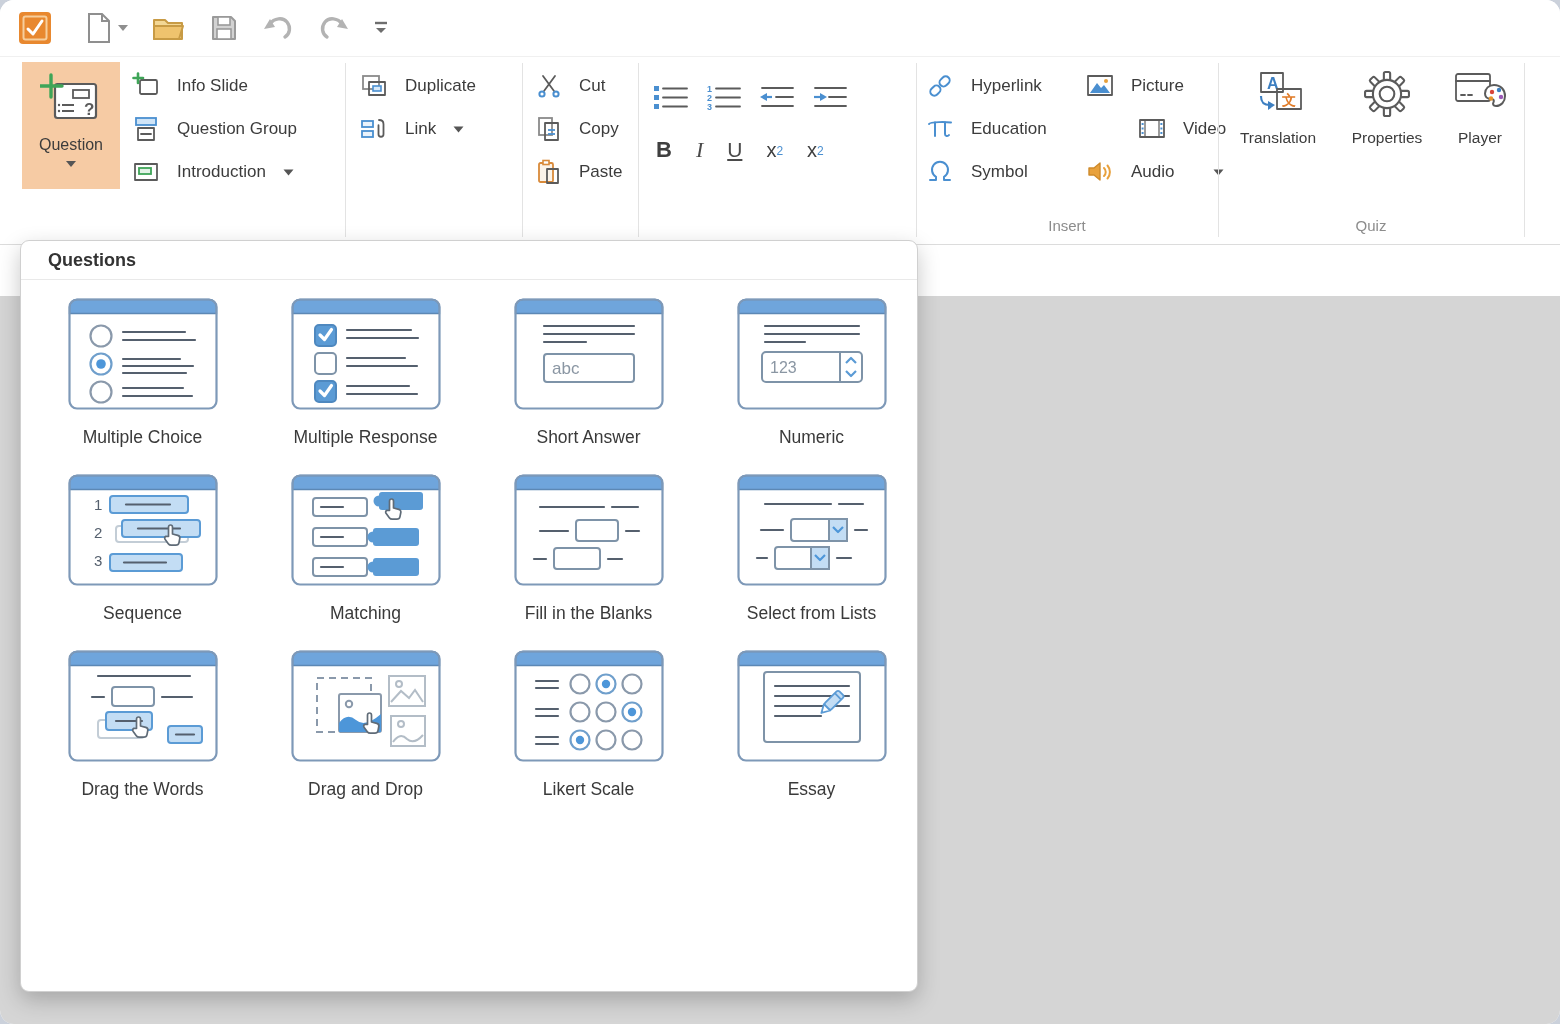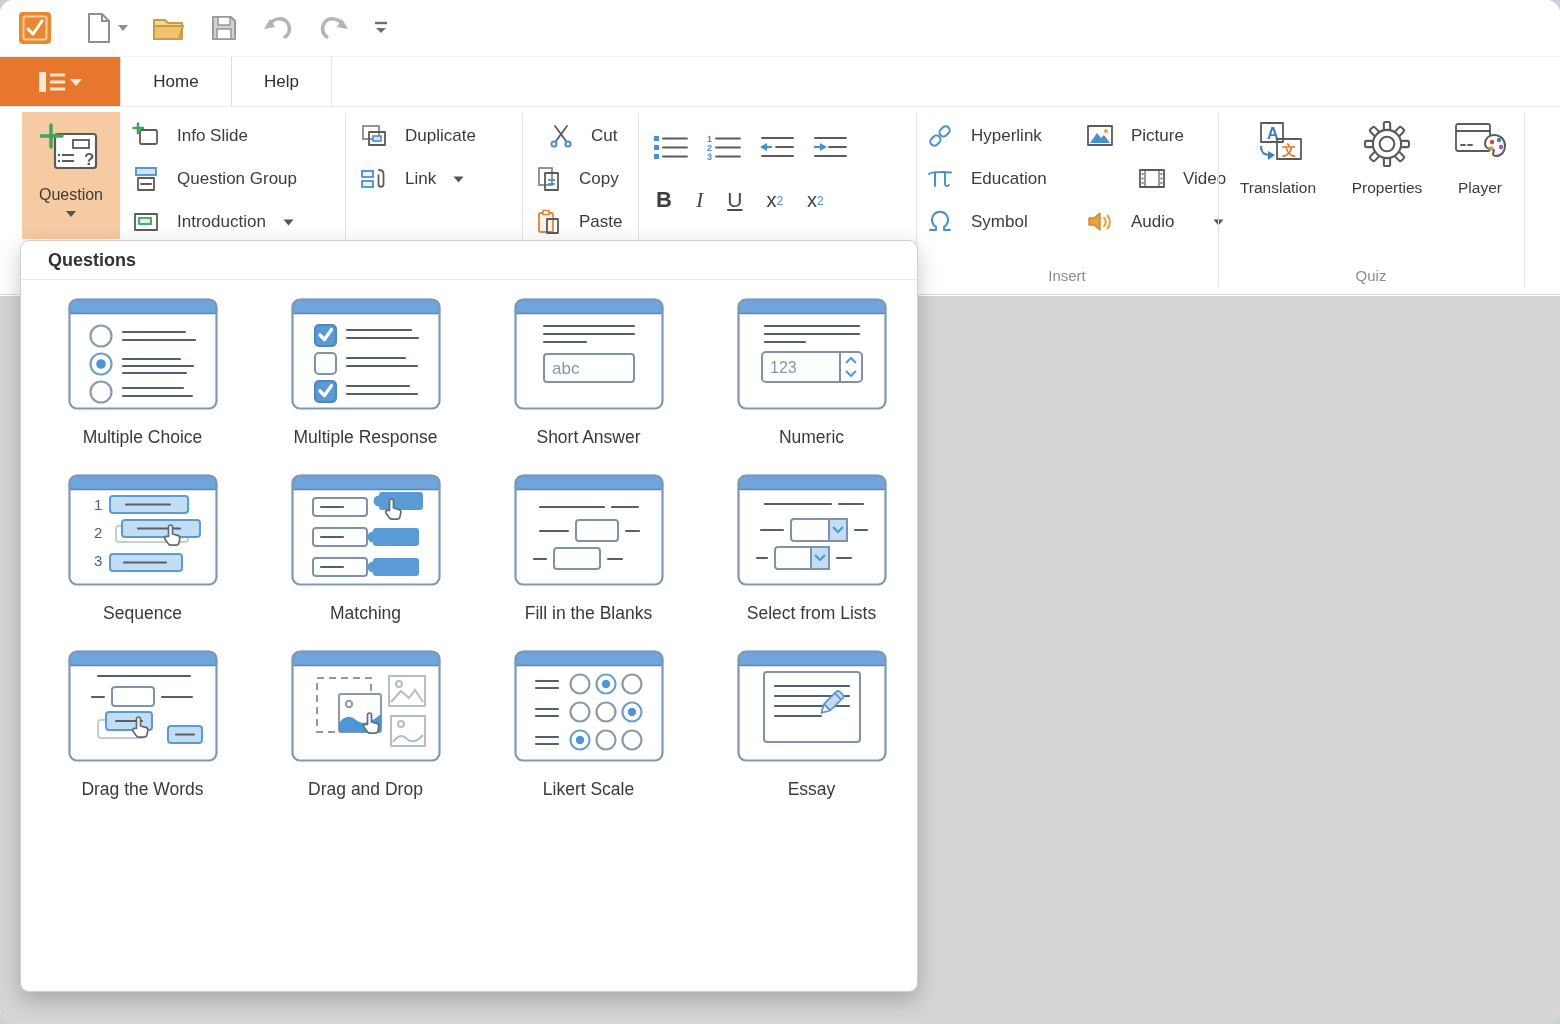--- a/index.html
+++ b/index.html
@@ -107,37 +107,20 @@
       </svg>
     </span>
     <span class="qa-btn">
       <svg width="16" height="18" viewBox="0 0 16 18">
         <line x1="2" y1="4" x2="14" y2="4" stroke="#6E6E6E" stroke-width="2.4"></line>
         <polygon points="3,9 13,9 8,14" fill="#6E6E6E"></polygon>
       </svg>
     </span>
   </div>
 
-  <div class="tabrow">
-    <div class="appmenu">
-      <svg width="46" height="26" viewBox="0 0 46 26">
-        <rect x="2" y="3" width="7" height="20" fill="#F8E7D4"></rect>
-        <line x1="13" y1="6" x2="28" y2="6" stroke="#F8E7D4" stroke-width="3"></line>
-        <line x1="13" y1="13" x2="28" y2="13" stroke="#F8E7D4" stroke-width="3"></line>
-        <line x1="13" y1="20" x2="28" y2="20" stroke="#F8E7D4" stroke-width="3"></line>
-        <polygon points="33,10 45,10 39,17" fill="#F8E7D4"></polygon>
-      </svg>
-    </div>
-    <div class="tab active">
-        <span>Home</span>
-      </div>
-    <div class="tab plain">
-        <span>Help</span>
-      </div>
-  </div>
 
   <div class="ribbon">
 
     <div class="q-big">
       <svg width="62" height="58" viewBox="0 0 62 58">
         <rect x="15" y="12" width="41" height="34" rx="2.5" fill="#fff" stroke="#5B5B5B" stroke-width="2.2"></rect>
         <rect x="33" y="18" width="16" height="8" fill="none" stroke="#5B5B5B" stroke-width="1.8"></rect>
         <line x1="22" y1="33" x2="34" y2="33" stroke="#5B5B5B" stroke-width="2"></line>
         <line x1="22" y1="39" x2="34" y2="39" stroke="#5B5B5B" stroke-width="2"></line>
         <circle cx="19" cy="33" r="1.2" fill="#5B5B5B"></circle>
@@ -196,21 +179,21 @@
         <path d="M19 5 c3 0 4.5 1.8 4.5 4.2 v10 c0 3.4 -5 3.4 -5 0 v-9" class="rs"></path>
       </svg>
       <span>Link</span>
       <svg width="11" height="7" viewBox="0 0 11 7">
         <polygon points="0.5,0.5 10.5,0.5 5.5,6.5" fill="#555"></polygon>
       </svg>
     </div>
 
     <div class="vsep" style="left:522px"></div>
 
-    <div class="rrow" style="left:544px; top:12px;">
+    <div class="rrow" style="left:532px; top:12px;">
       <svg width="26" height="26" viewBox="0 0 26 26">
         <line x1="19" y1="3" x2="8" y2="18" class="rs"></line>
         <line x1="7" y1="3" x2="18" y2="18" class="rs"></line>
         <circle cx="6" cy="21" r="2.6" class="rb"></circle>
         <circle cx="20" cy="21" r="2.6" class="rb"></circle>
       </svg>
       <span>Cut</span>
     </div>
     <div class="rrow" style="left:532px; top:55px;">
       <svg width="26" height="26" viewBox="0 0 26 26">

